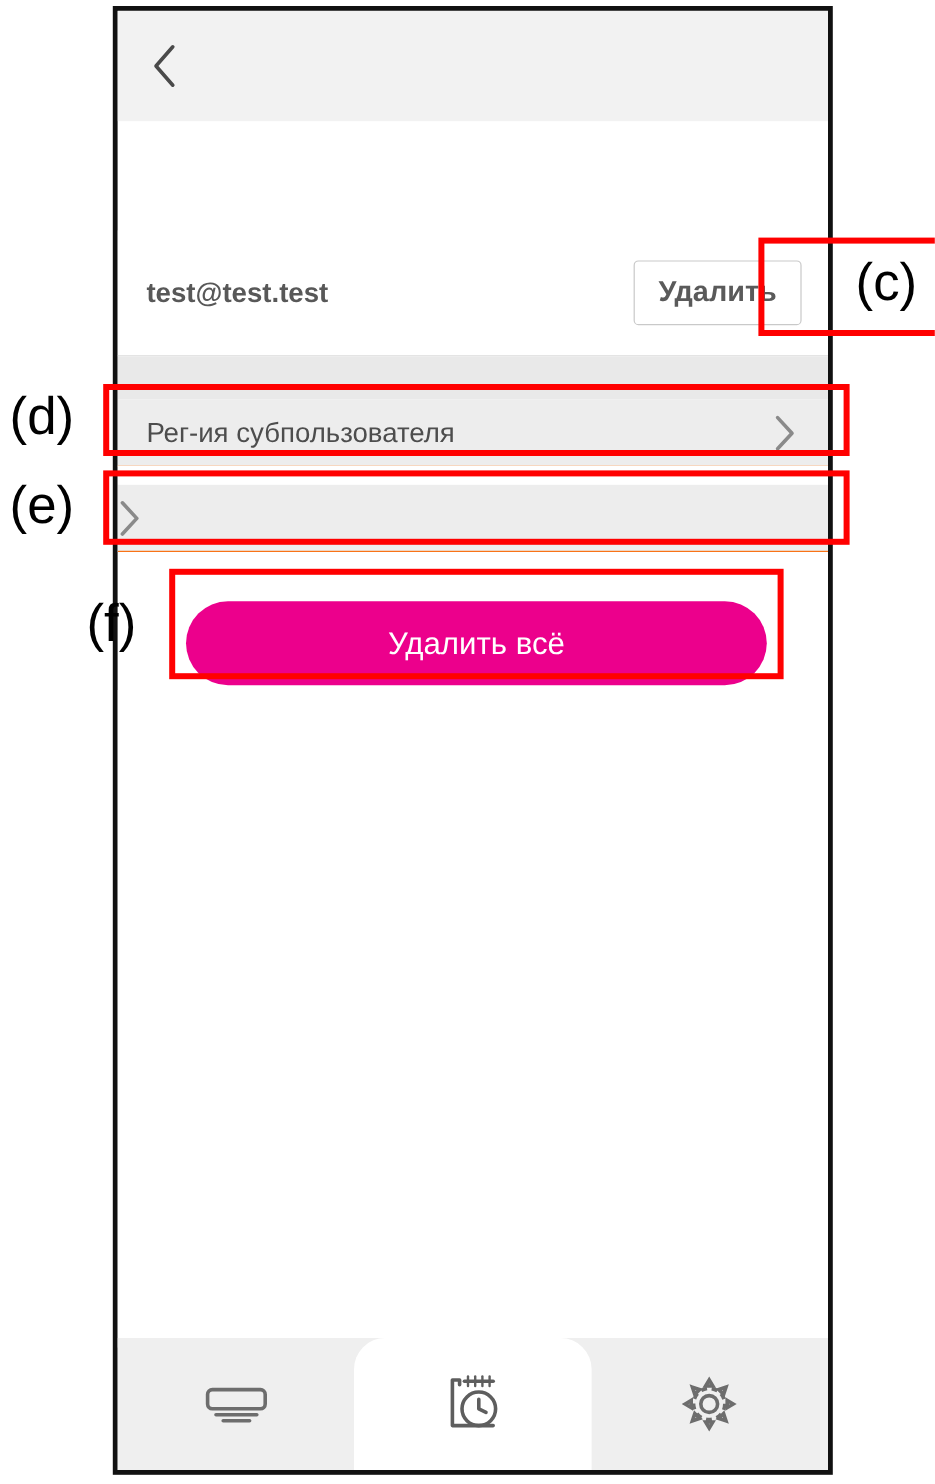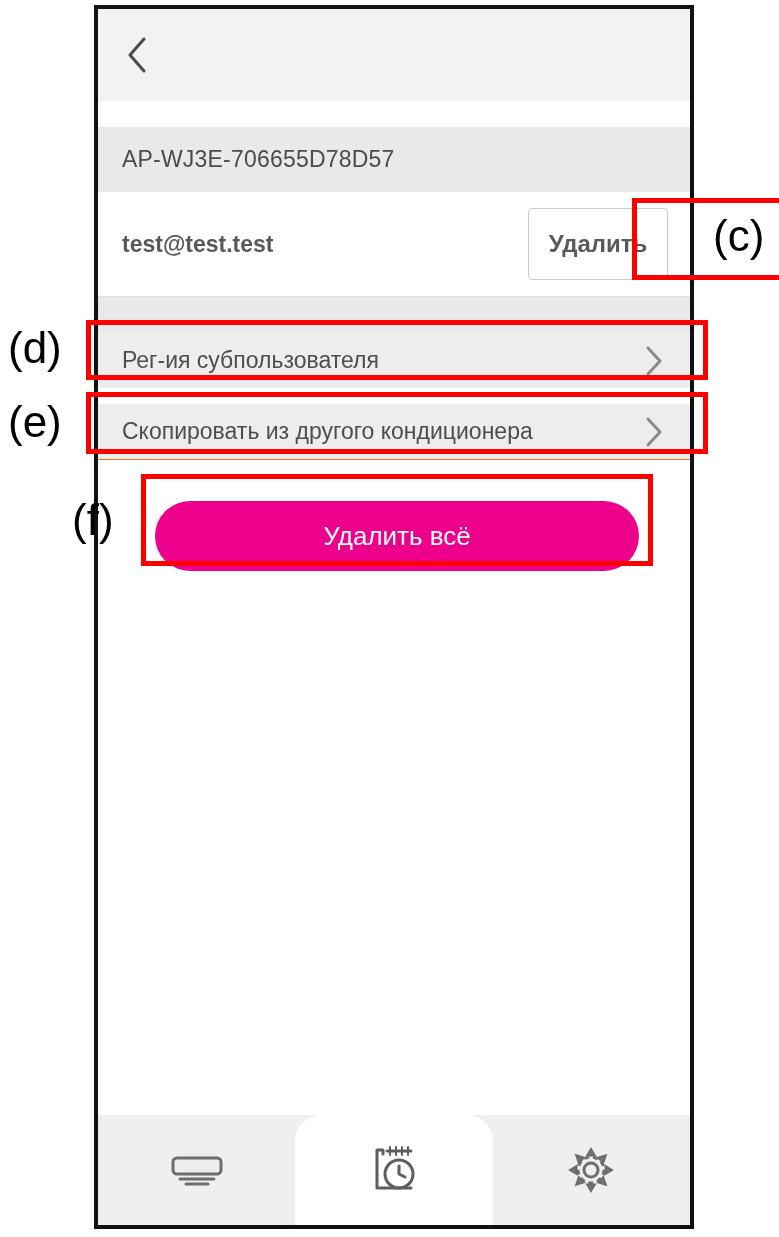--- a/index.html
+++ b/index.html
@@ -91,21 +91,21 @@
   }
   #subuser-email {
     padding-left: 24px;
     font-size: 23px;
     color: #585858;
     flex: 1;
   }
   #delete-user-button {
     margin-right: 22px;
     min-width: 140px;
-    height: 72px;
+    height: 54px;
     background: #ffffff;
     border: 1px solid #c9c9c9;
     border-radius: 4px;
     font-size: 24px;
     color: #5a5a5a;
     display: flex;
     align-items: center;
     justify-content: center;
     padding: 0 14px;
     box-sizing: border-box;
@@ -246,44 +246,40 @@
   <div id="app-header">
     <div id="back-button">
       <span>
         <svg width="24" height="40" viewBox="0 0 24 40">
           <polyline points="19,4 5,20 19,36" fill="none" stroke="#4a4a4a" stroke-width="3" stroke-linecap="round" stroke-linejoin="round"></polyline>
         </svg>
       </span>
     </div>
   </div>
 
-  <div id="device-id-row">
-    <span id="device-id-label">AP-WJ3E-706655D78D57</span>
-  </div>
 
   <div id="subuser-row">
     <span id="subuser-email">test@test.test</span>
     <div id="delete-user-button">Удалить</div>
   </div>
 
   <div id="gap-band"></div>
 
   <div id="menu-row-register" class="menu-row">
     <span class="menu-row-label">Рег-ия субпользователя</span>
     <span class="chevron">
       <svg width="20" height="32" viewBox="0 0 20 32">
         <polyline points="4,3 16,16 4,29" fill="none" stroke="#8a8a8a" stroke-width="3" stroke-linecap="round" stroke-linejoin="round"></polyline>
       </svg>
     </span>
   </div>
 
   <div id="menu-gap"></div>
 
   <div id="menu-row-copy" class="menu-row">
-    <span class="menu-row-label">Скопировать из другого кондиционера</span>
     <span class="chevron">
       <svg width="20" height="32" viewBox="0 0 20 32">
         <polyline points="4,3 16,16 4,29" fill="none" stroke="#8a8a8a" stroke-width="3" stroke-linecap="round" stroke-linejoin="round"></polyline>
       </svg>
     </span>
   </div>
 
   <button id="delete-all-button">Удалить всё</button>
 
   <div id="content-blank"></div>

